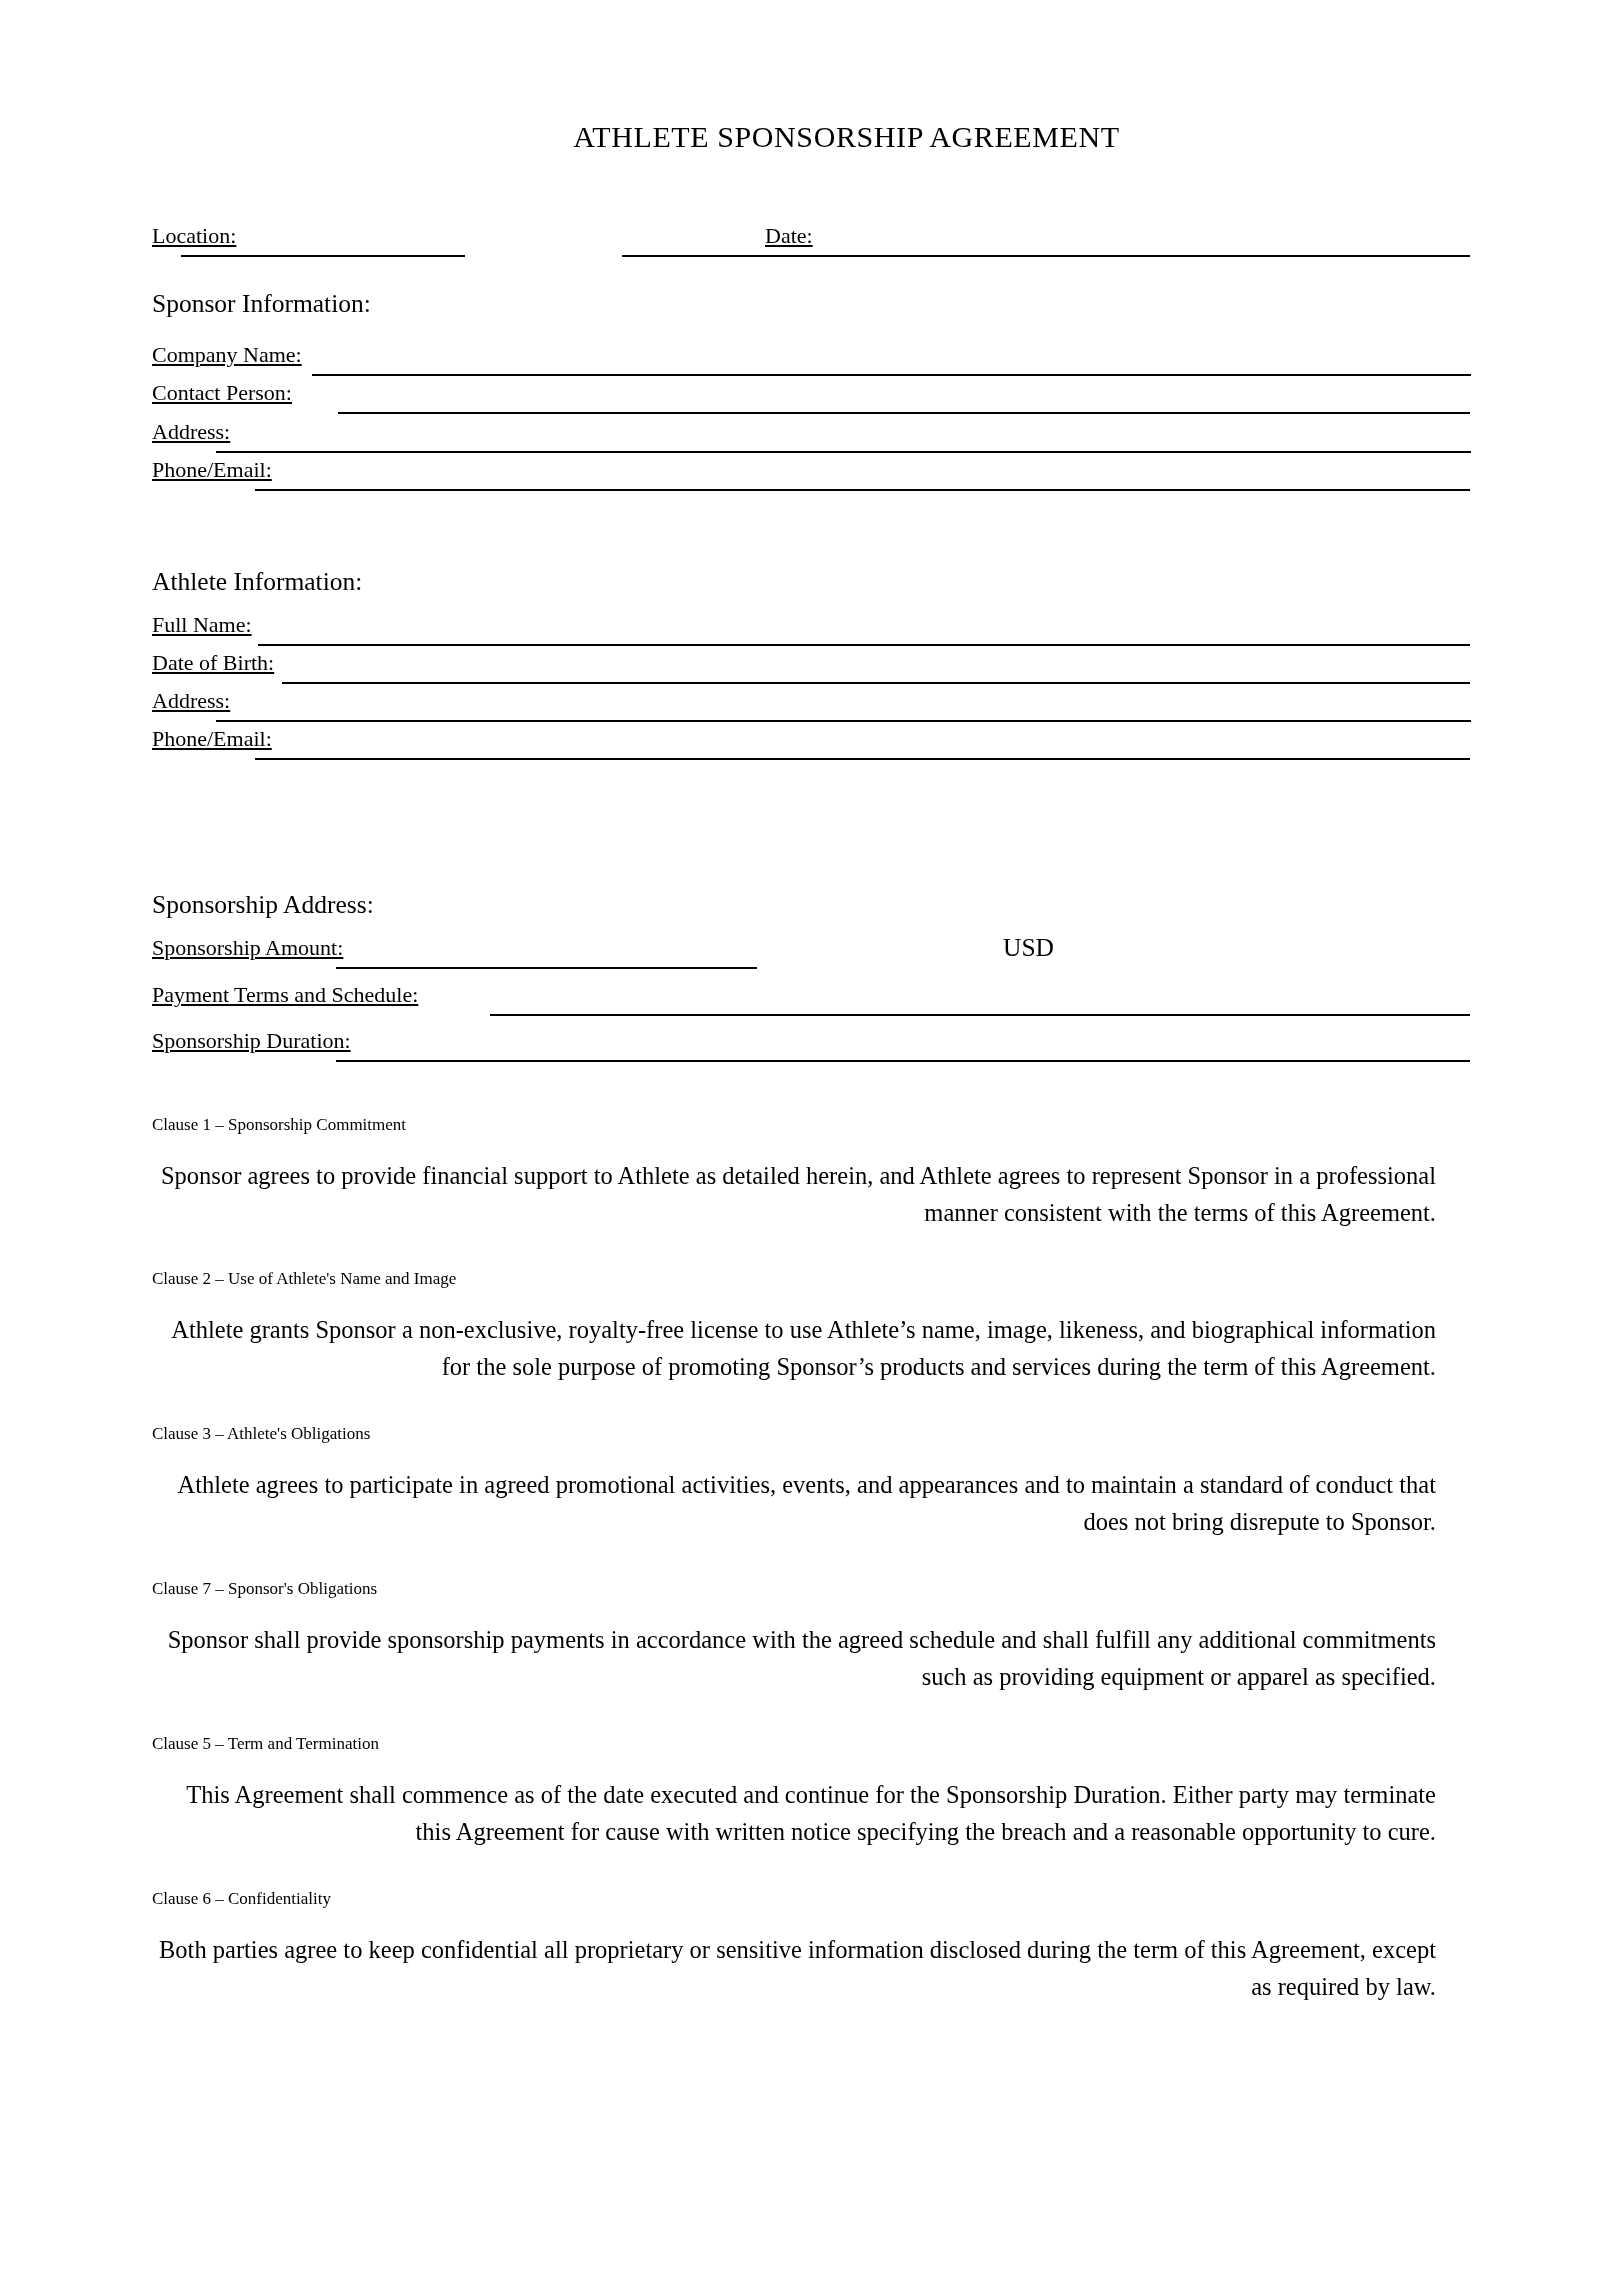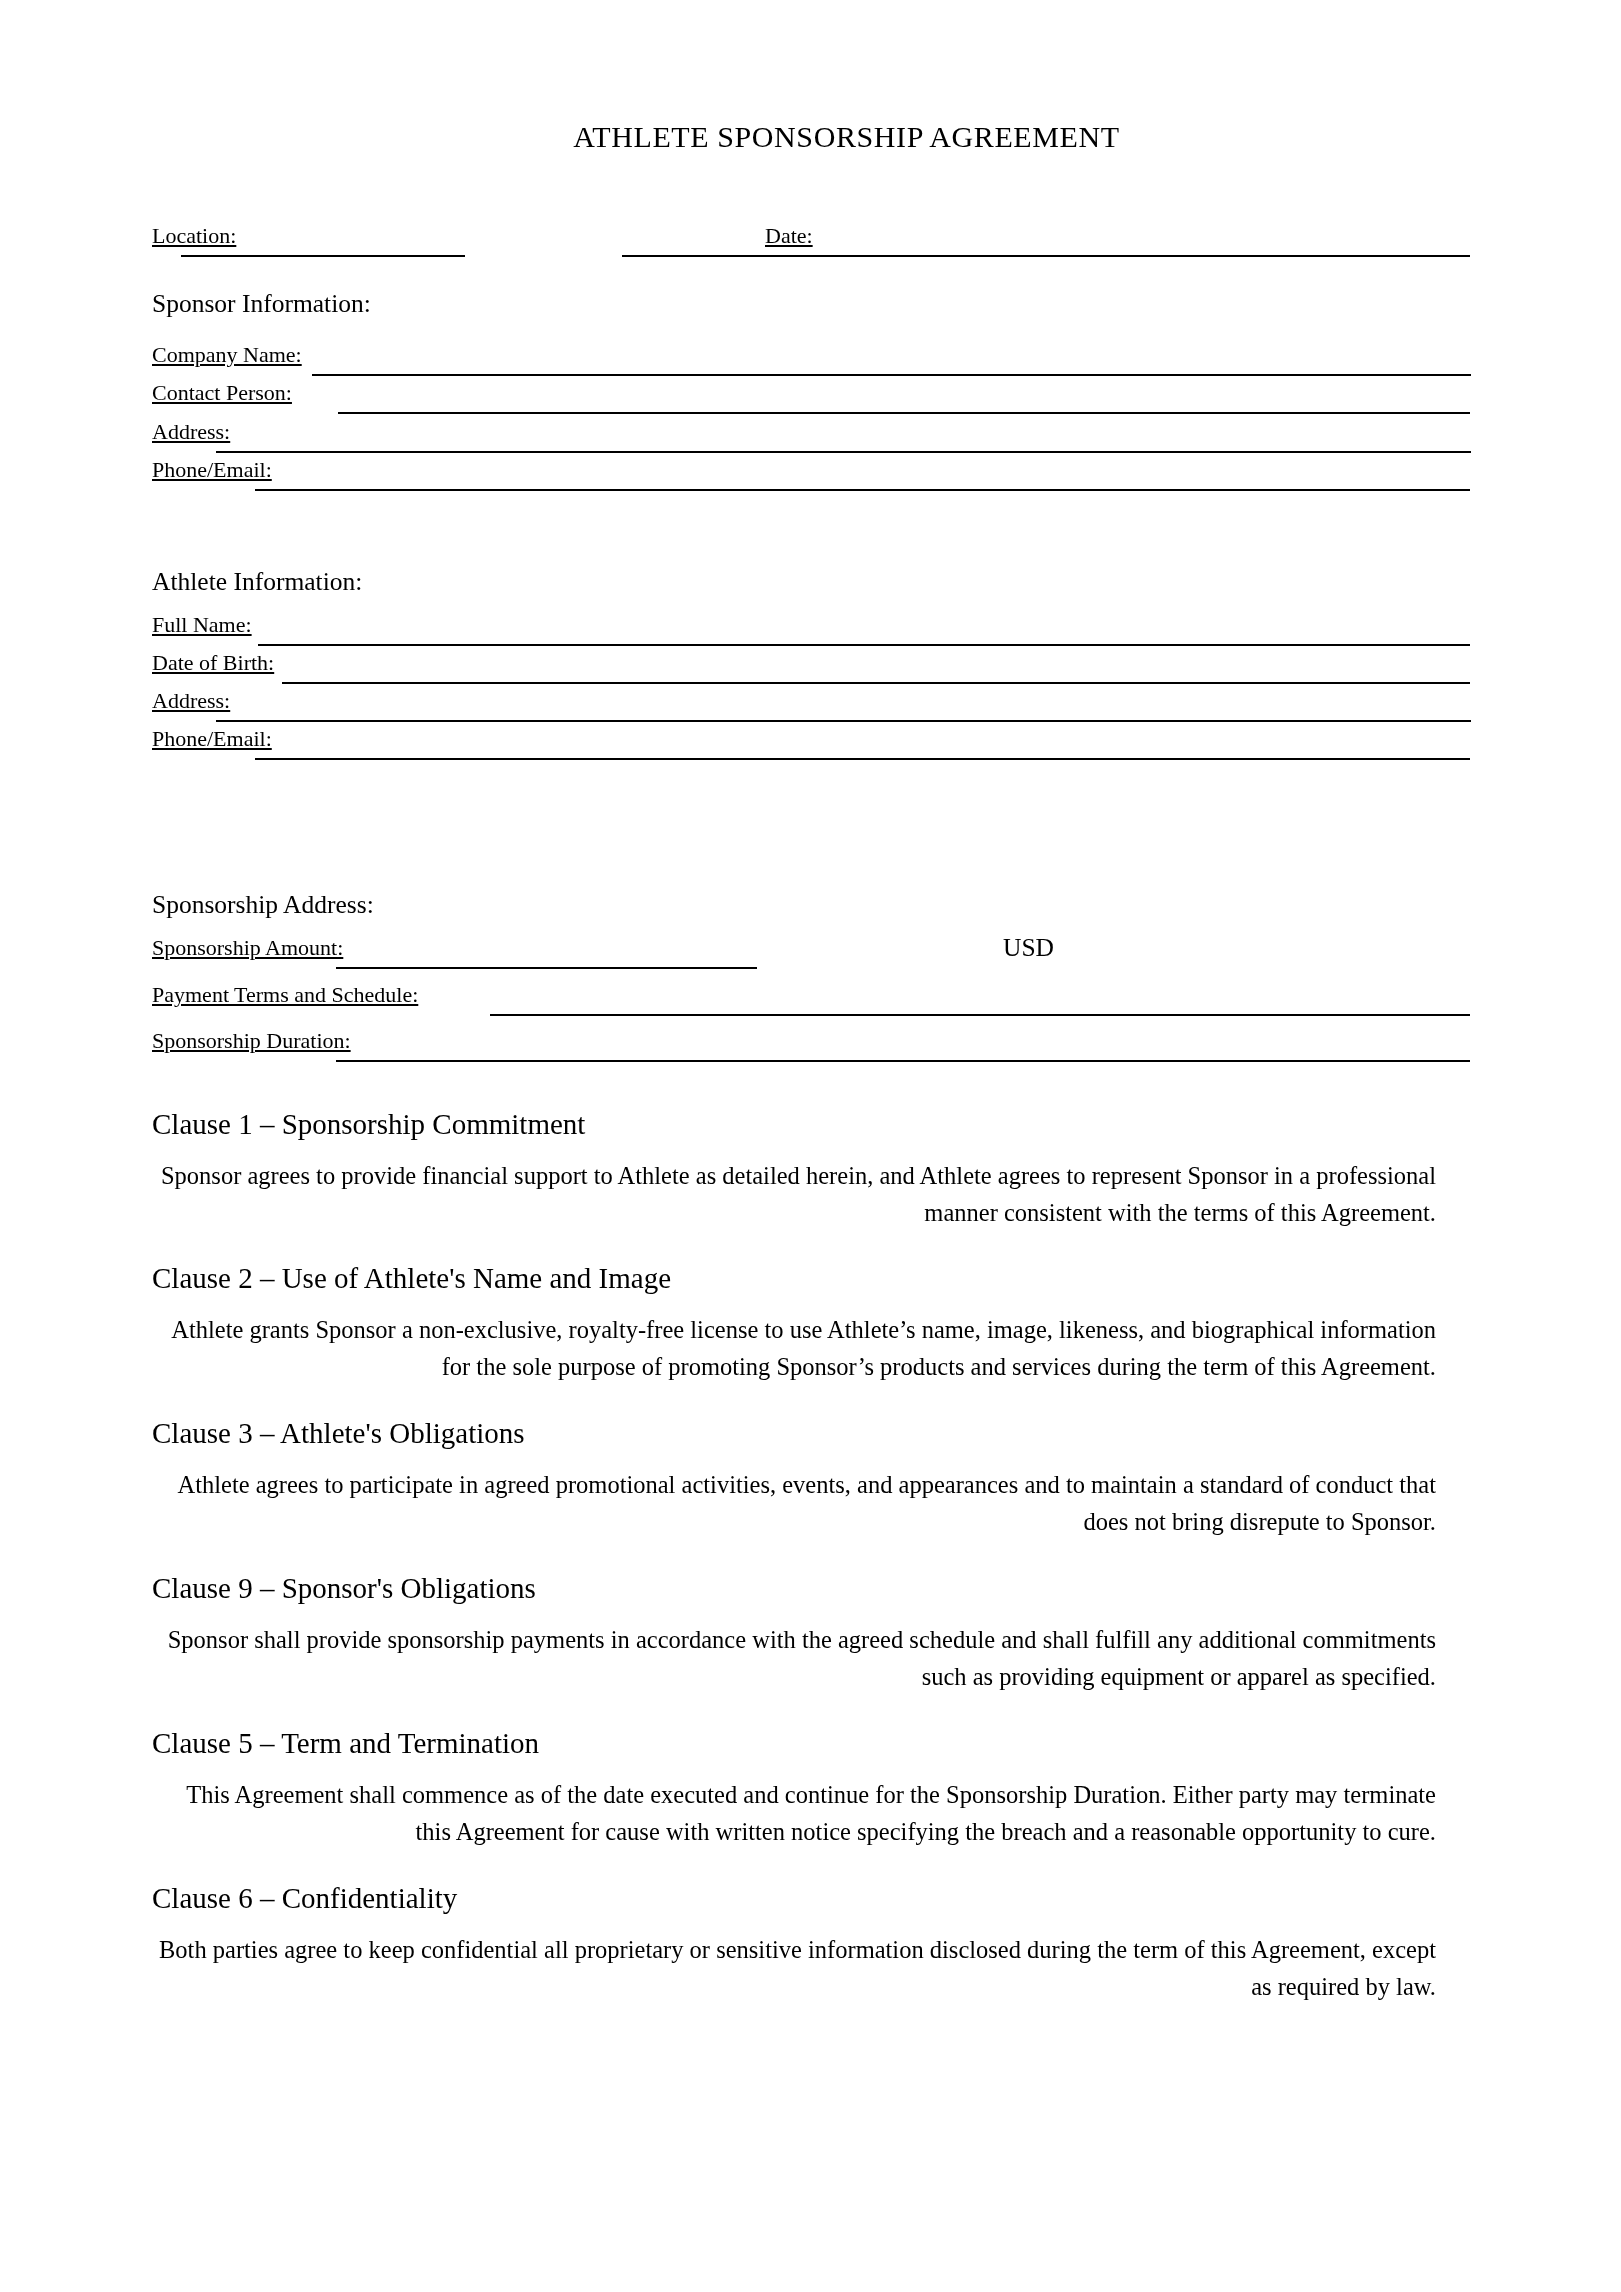--- a/index.html
+++ b/index.html
@@ -73,21 +73,21 @@
     white-space: nowrap;
   }
 
   
   .clause {
     position: absolute;
     left: 152px;
     width: 1284px;
   }
   .clause-title {
-    font-size: 29px;
+    font-size: 17px;
     line-height: 33px;
     margin: 0 0 15.7px 0;
     white-space: nowrap;
   }
   .clause-body {
     font-size: 24.5px;
     line-height: 37px;
     margin: 0;
     text-align: right;
   }
@@ -177,21 +177,21 @@
     <p class="clause-title">Clause 2 – Use of Athlete's Name and Image</p>
     <p class="clause-body">Athlete grants Sponsor a non-exclusive, royalty-free license to use Athlete’s name, image, likeness, and biographical information for the sole purpose of promoting Sponsor’s products and services during the term of this Agreement.</p>
   </div>
 
   <div class="clause" style="top:1417px;">
     <p class="clause-title">Clause 3 – Athlete's Obligations</p>
     <p class="clause-body">Athlete agrees to participate in agreed promotional activities, events, and appearances and to maintain a standard of conduct that does not bring disrepute to Sponsor.</p>
   </div>
 
   <div class="clause" style="top:1572px;">
-    <p class="clause-title">Clause 9 – Sponsor's Obligations</p>
+    <p class="clause-title">Clause 7 – Sponsor's Obligations</p>
     <p class="clause-body">Sponsor shall provide sponsorship payments in accordance with the agreed schedule and shall fulfill any additional commitments such as providing equipment or apparel as specified.</p>
   </div>
 
   <div class="clause" style="top:1727px;">
     <p class="clause-title">Clause 5 – Term and Termination</p>
     <p class="clause-body">This Agreement shall commence as of the date executed and continue for the Sponsorship Duration. Either party may terminate this Agreement for cause with written notice specifying the breach and a reasonable opportunity to cure.</p>
   </div>
 
   <div class="clause" style="top:1882px;">
     <p class="clause-title">Clause 6 – Confidentiality</p>

